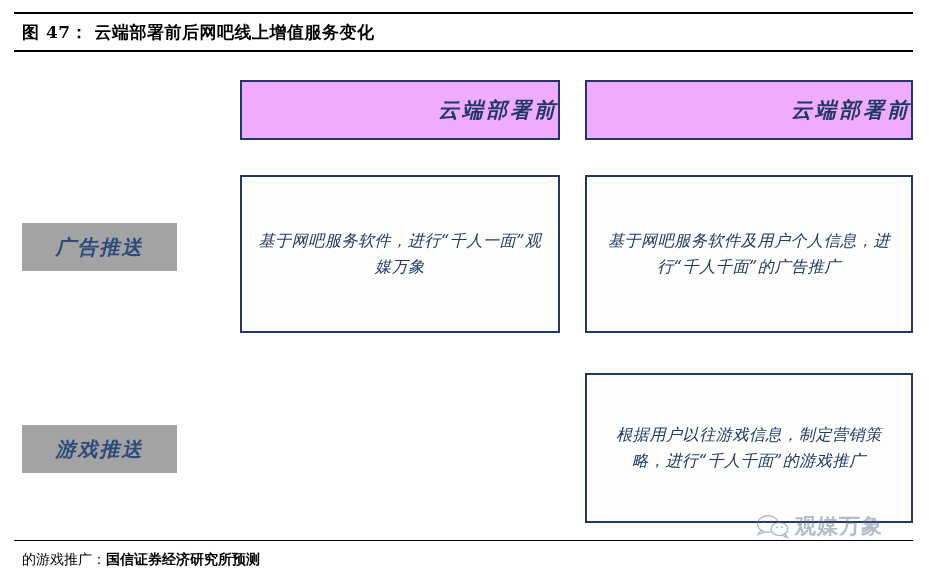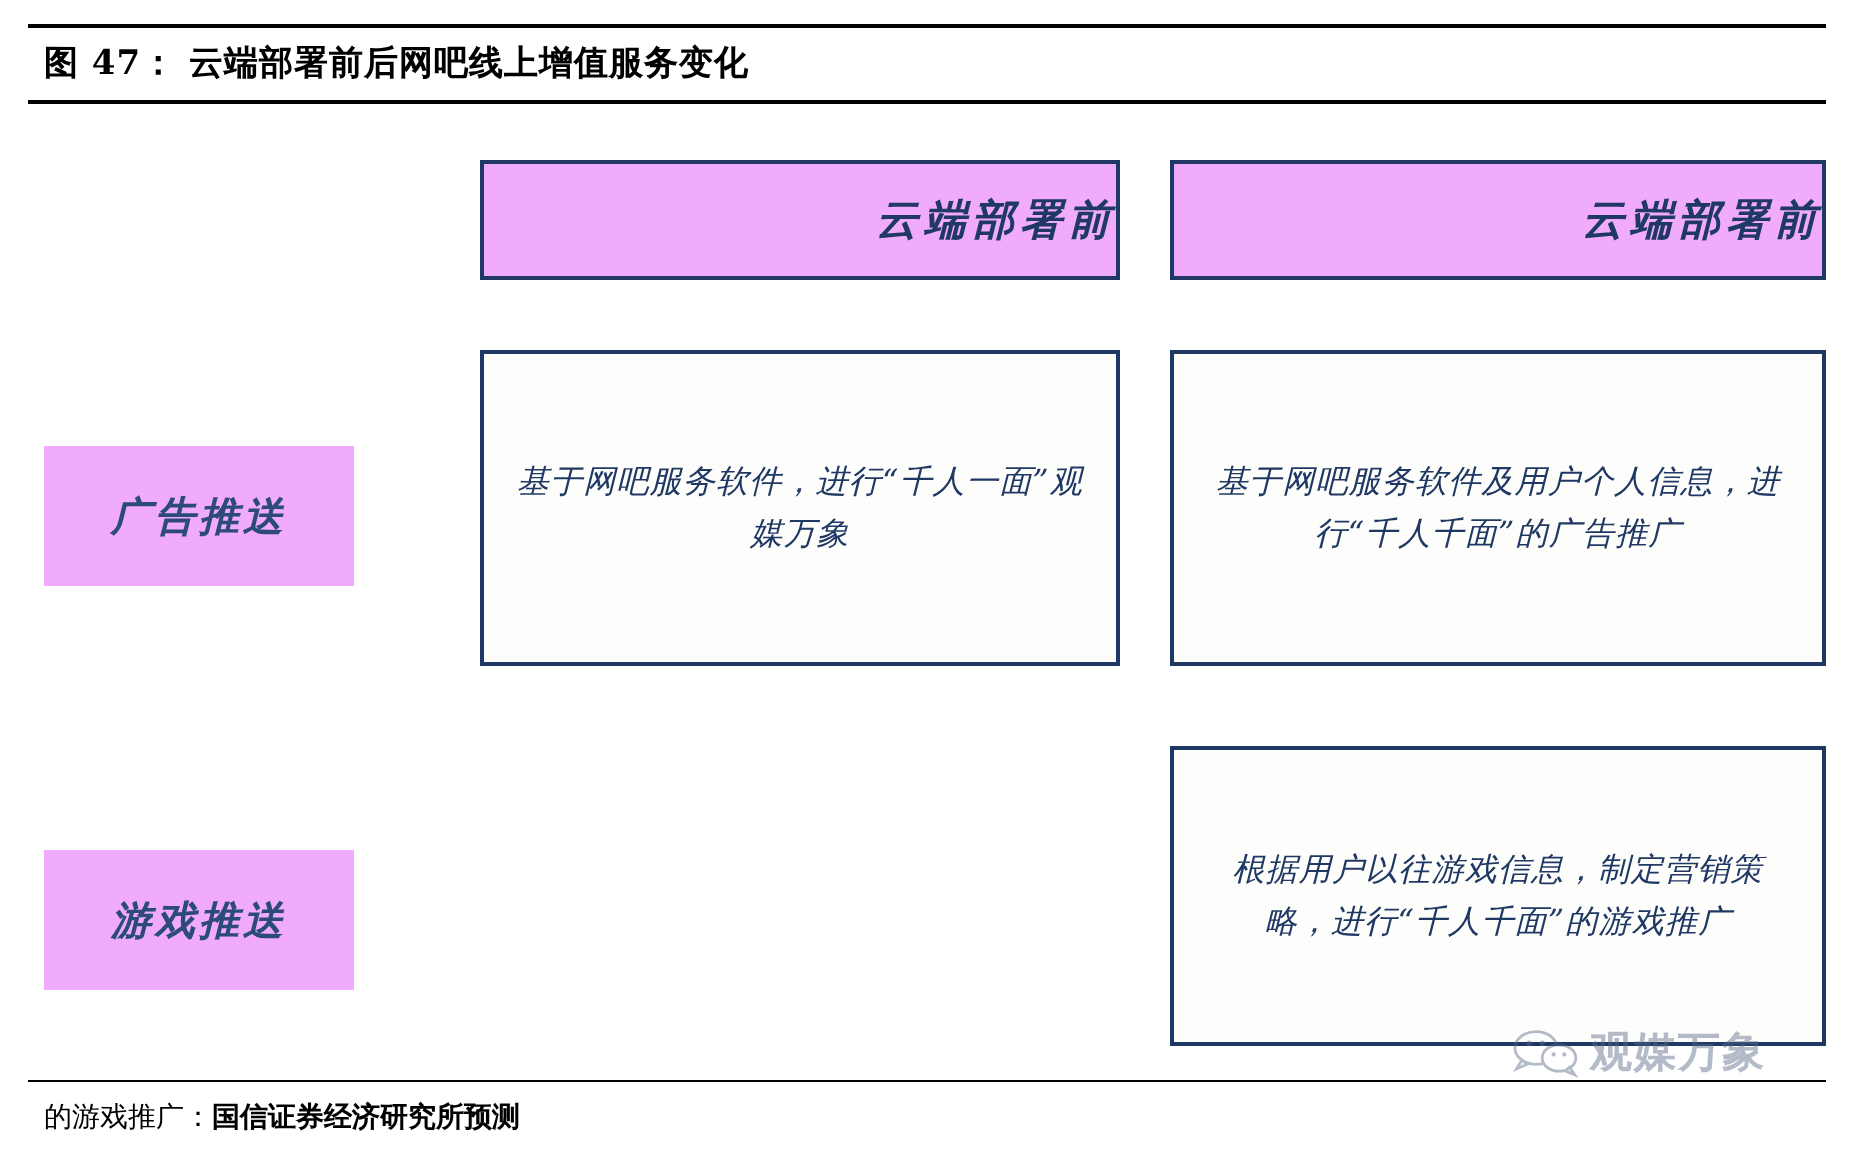--- a/index.html
+++ b/index.html
@@ -103,22 +103,22 @@
     box-sizing: border-box;
   }
   .cell-text.centered { text-align: center; }
   .cell-text.leftal  { text-align: center; }
 
   
   .row-label {
     position: absolute;
     left: 22px;
     width: 155px;
-    height: 70px;
-    background: #f0abfc;
+    height: 48px;
+    background: #a3a3a3;
     display: flex;
     align-items: center;
     justify-content: center;
   }
   .row-label.r1 { top: 223px; }
   .row-label.r2 { top: 425px; align-items: center; }
   .row-label .rtext {
     font-family: "DejaVu Serif", "Liberation Serif", serif;
     font-size: 20px;
     font-weight: bold;

